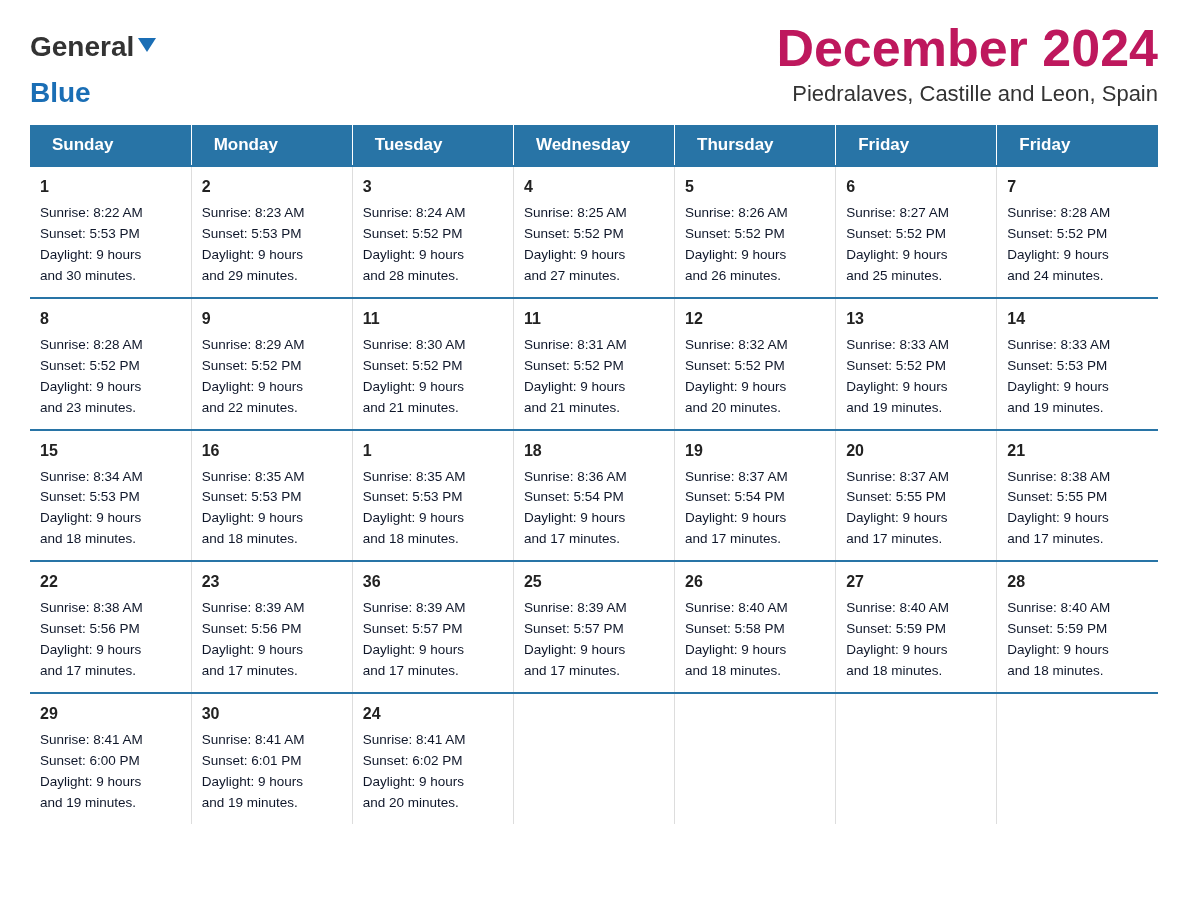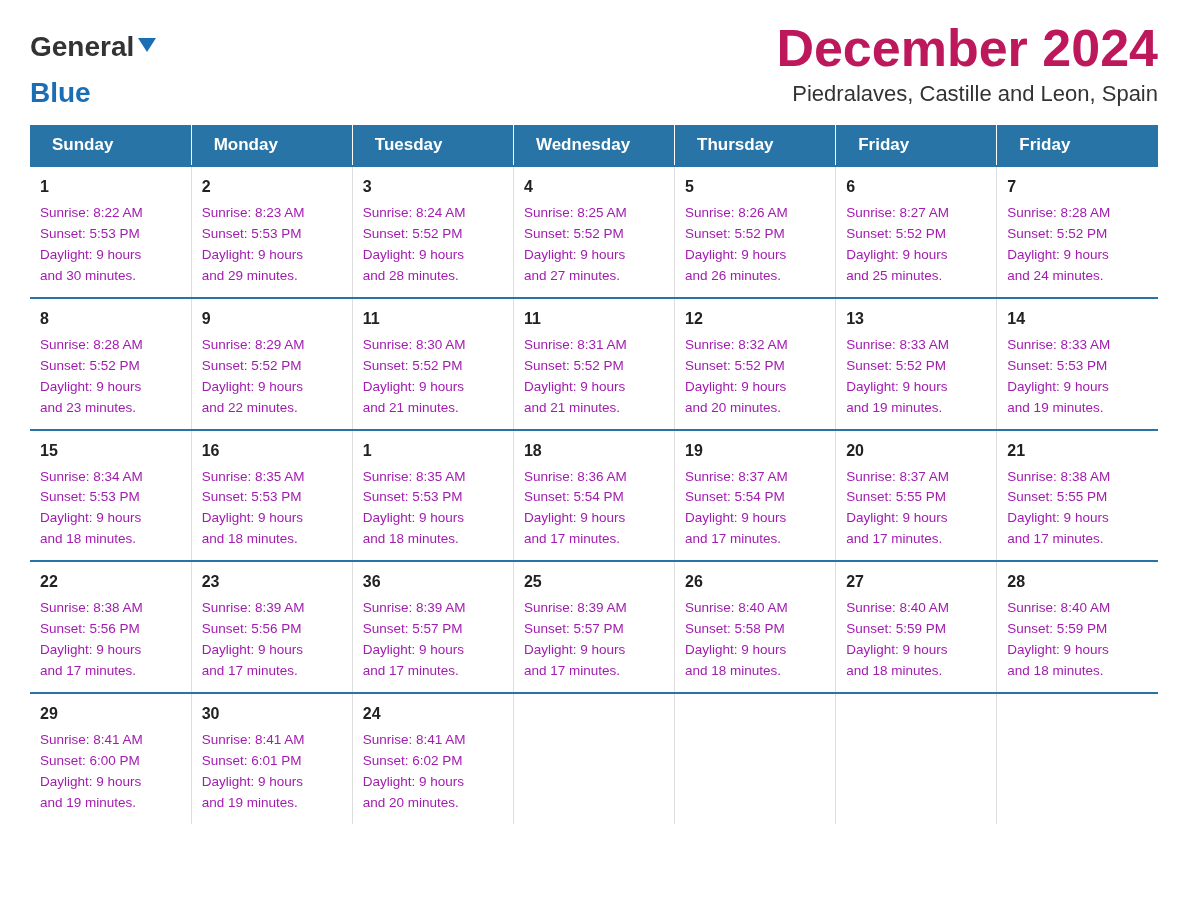--- a/index.html
+++ b/index.html
@@ -84,21 +84,21 @@
     }
     tbody tr td .day-num {
       font-size: 16px;
       font-weight: bold;
       display: block;
       margin-bottom: 4px;
       color: #222;
     }
     tbody tr td .day-info {
       font-size: 13.5px;
-      color: #a21caf;
+      color: #0f172a;
       line-height: 1.55;
     }
     tbody tr td.empty {
       background: #fff;
     }
   </style>
 </head>
 <body>
 
 <div class="header">

